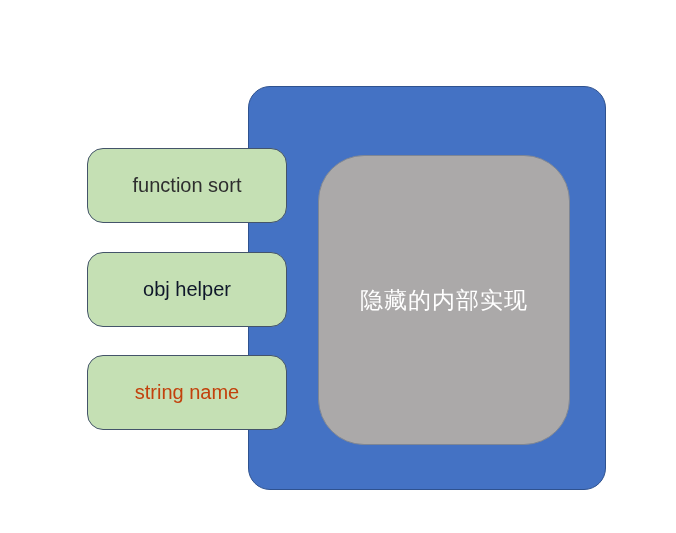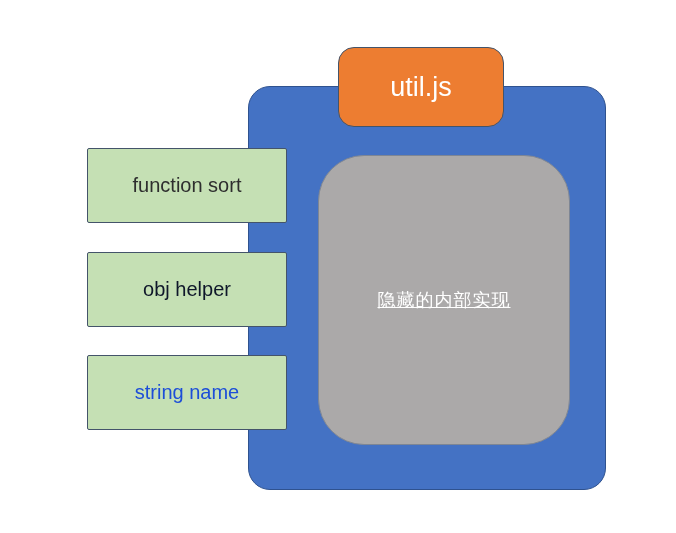--- a/index.html
+++ b/index.html
@@ -43,57 +43,53 @@
     font-size: 27px;
   }
   .hidden-box {
     left: 318px;
     top: 155px;
     width: 252px;
     height: 290px;
     border-radius: 46px;
     border: 1px solid #7E8694;
     z-index: 2;
-    font-size: 18px;
+    font-size: 23px;
     letter-spacing: 1px;
-    text-decoration: underline;
   }
   .export-box {
     left: 87px;
     width: 200px;
     height: 75px;
-    border-radius: 2px;
+    border-radius: 16px;
     border: 1px solid #44546A;
     z-index: 2;
     font-size: 20px;
   }
   .export-box.pos-0 { top: 148px; }
   .export-box.pos-1 { top: 252px; }
   .export-box.pos-2 { top: 355px; }
 </style>
 </head>
 <body>
 
 <div class="canvas">
 
   <div class="shape module-container" style="background: rgb(68, 114, 196); border-color: rgb(47, 82, 143);"></div>
 
-  <div class="shape title-box" style="background: rgb(237, 125, 49); border-color: rgb(68, 84, 106); color: rgb(255, 255, 255);">
-    <span>util.js</span>
-  </div>
 
   <div class="shape hidden-box" style="background: rgb(171, 169, 169); border-color: rgb(126, 134, 148); color: rgb(255, 255, 255);">
     <span>隐藏的内部实现</span>
   </div>
 
   <div class="shape export-box pos-0" style="background: rgb(197, 224, 180); border-color: rgb(68, 84, 106); color: rgb(46, 46, 46);">
     <span>function sort</span>
   </div>
 
   <div class="shape export-box pos-1" style="background: rgb(197, 224, 180); border-color: rgb(68, 84, 106); color: #0f172a;">
     <span>obj helper</span>
   </div>
 
-  <div class="shape export-box pos-2" style="background: rgb(197, 224, 180); border-color: rgb(68, 84, 106); color: #1d4ed8;">
+  <div class="shape export-box pos-2" style="background: rgb(197, 224, 180); border-color: rgb(68, 84, 106); color: #c2410c;">
     <span>string name</span>
   </div>
 
 </div>
 
 </body></html>

